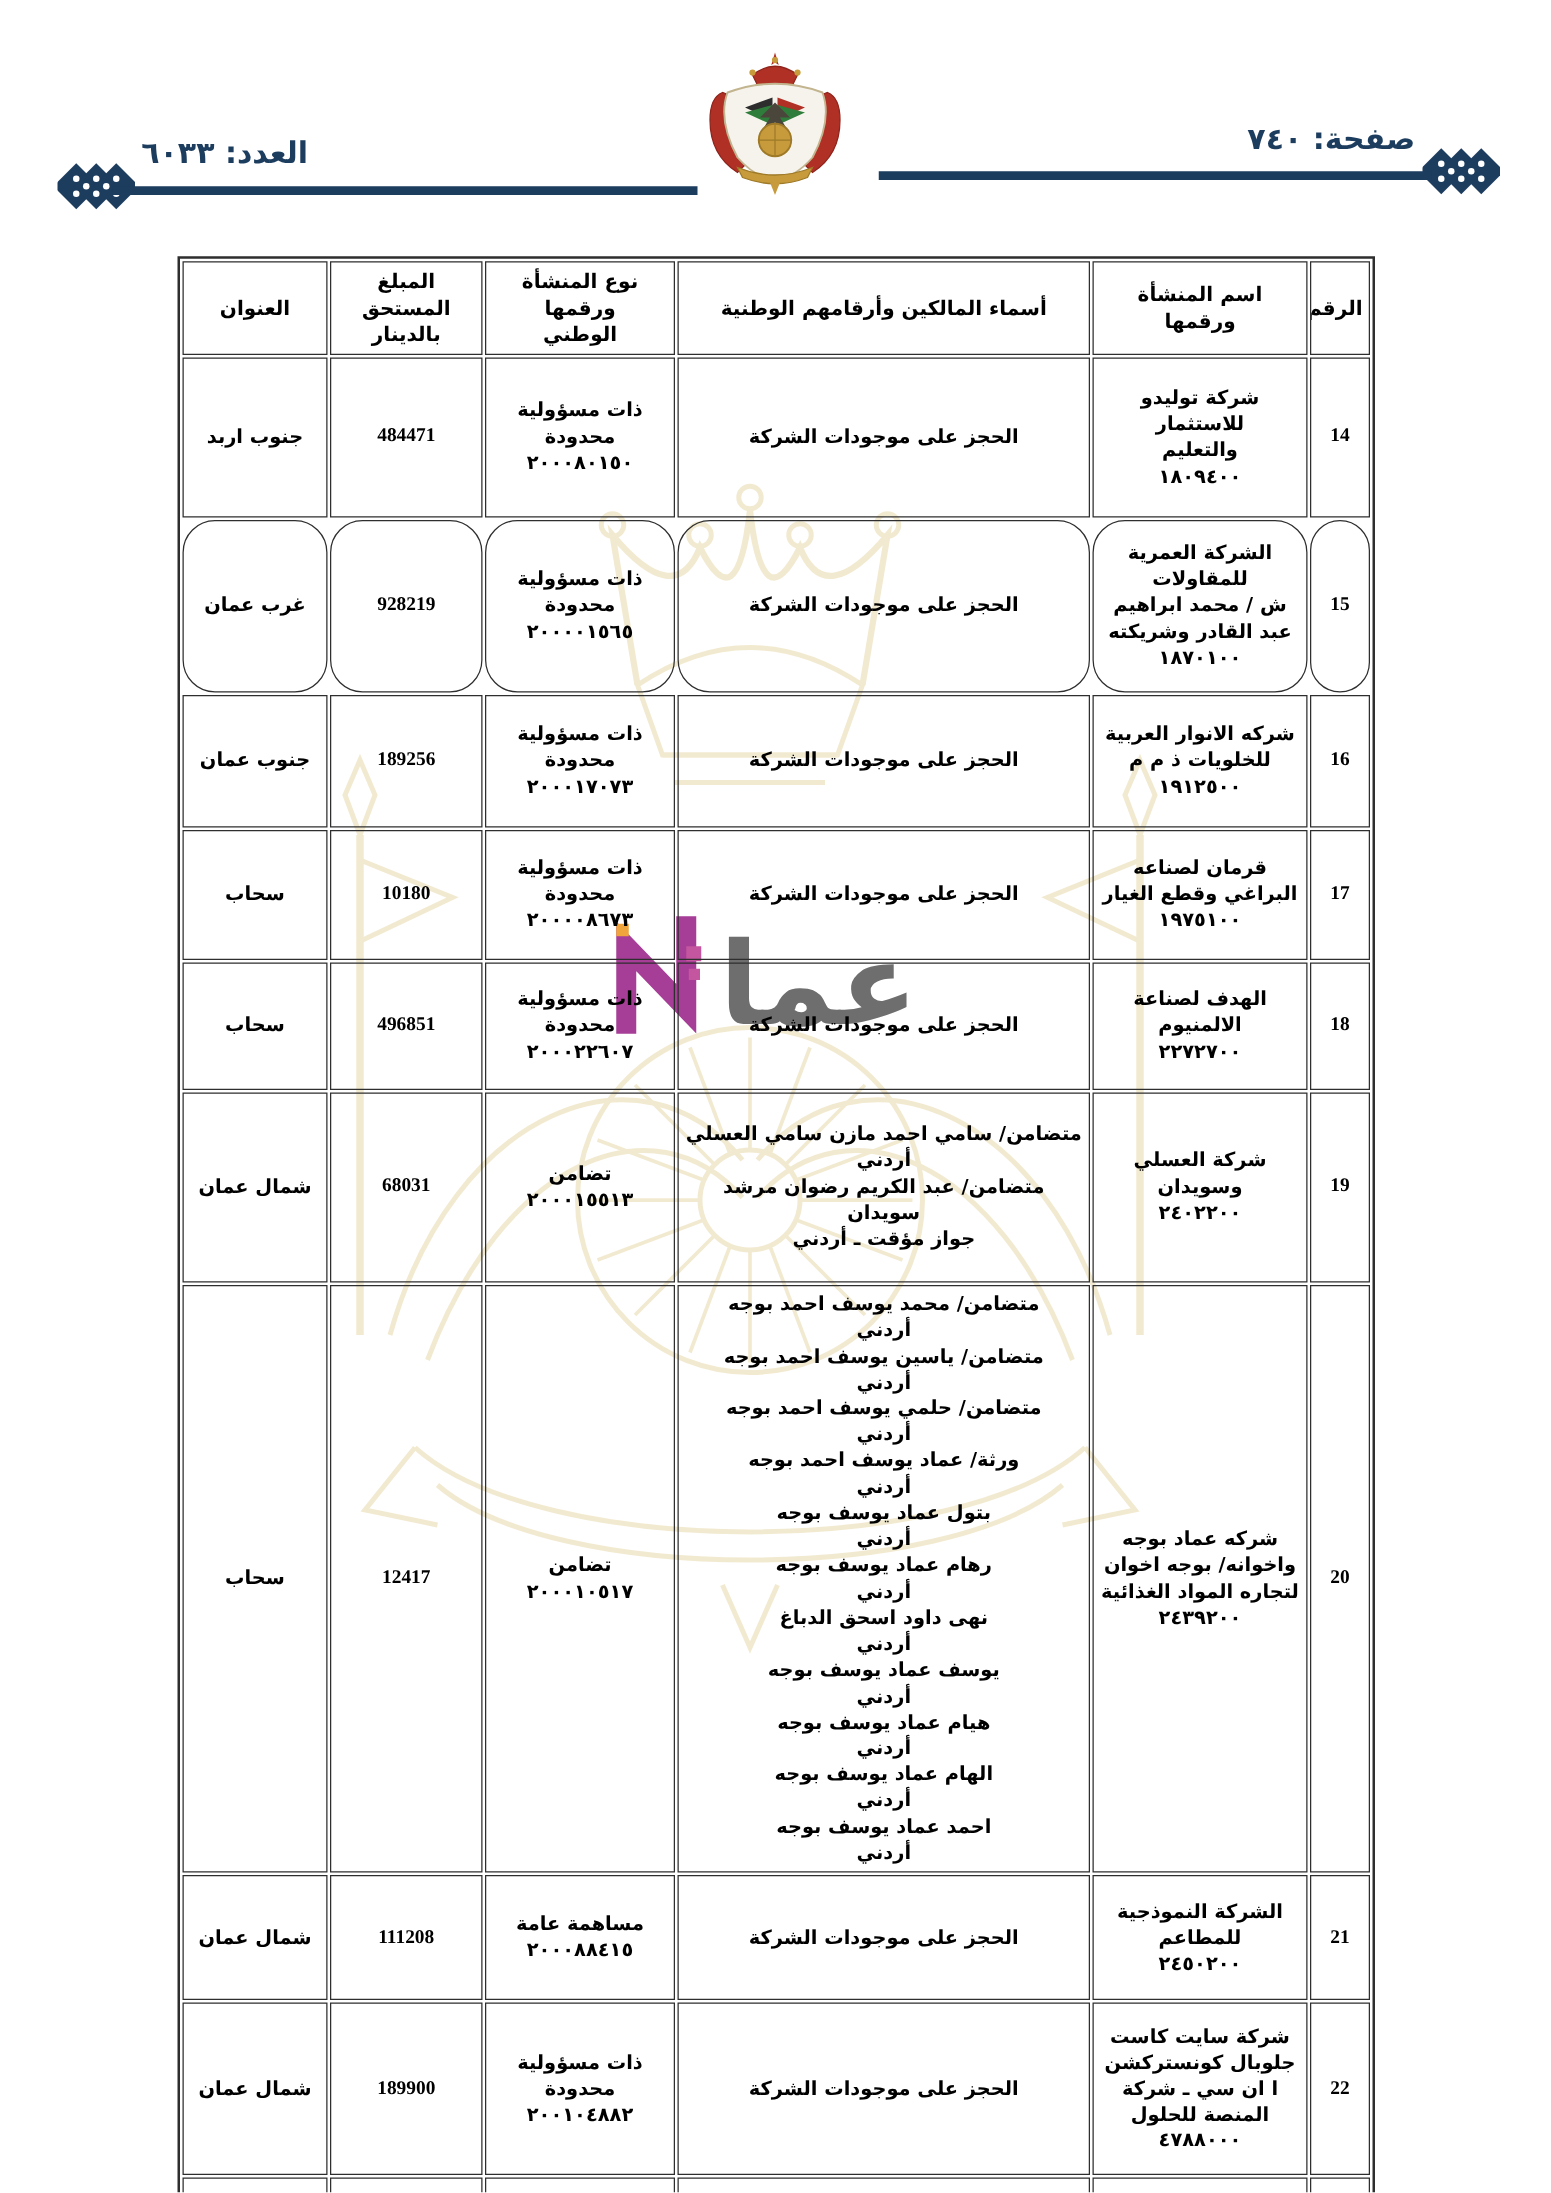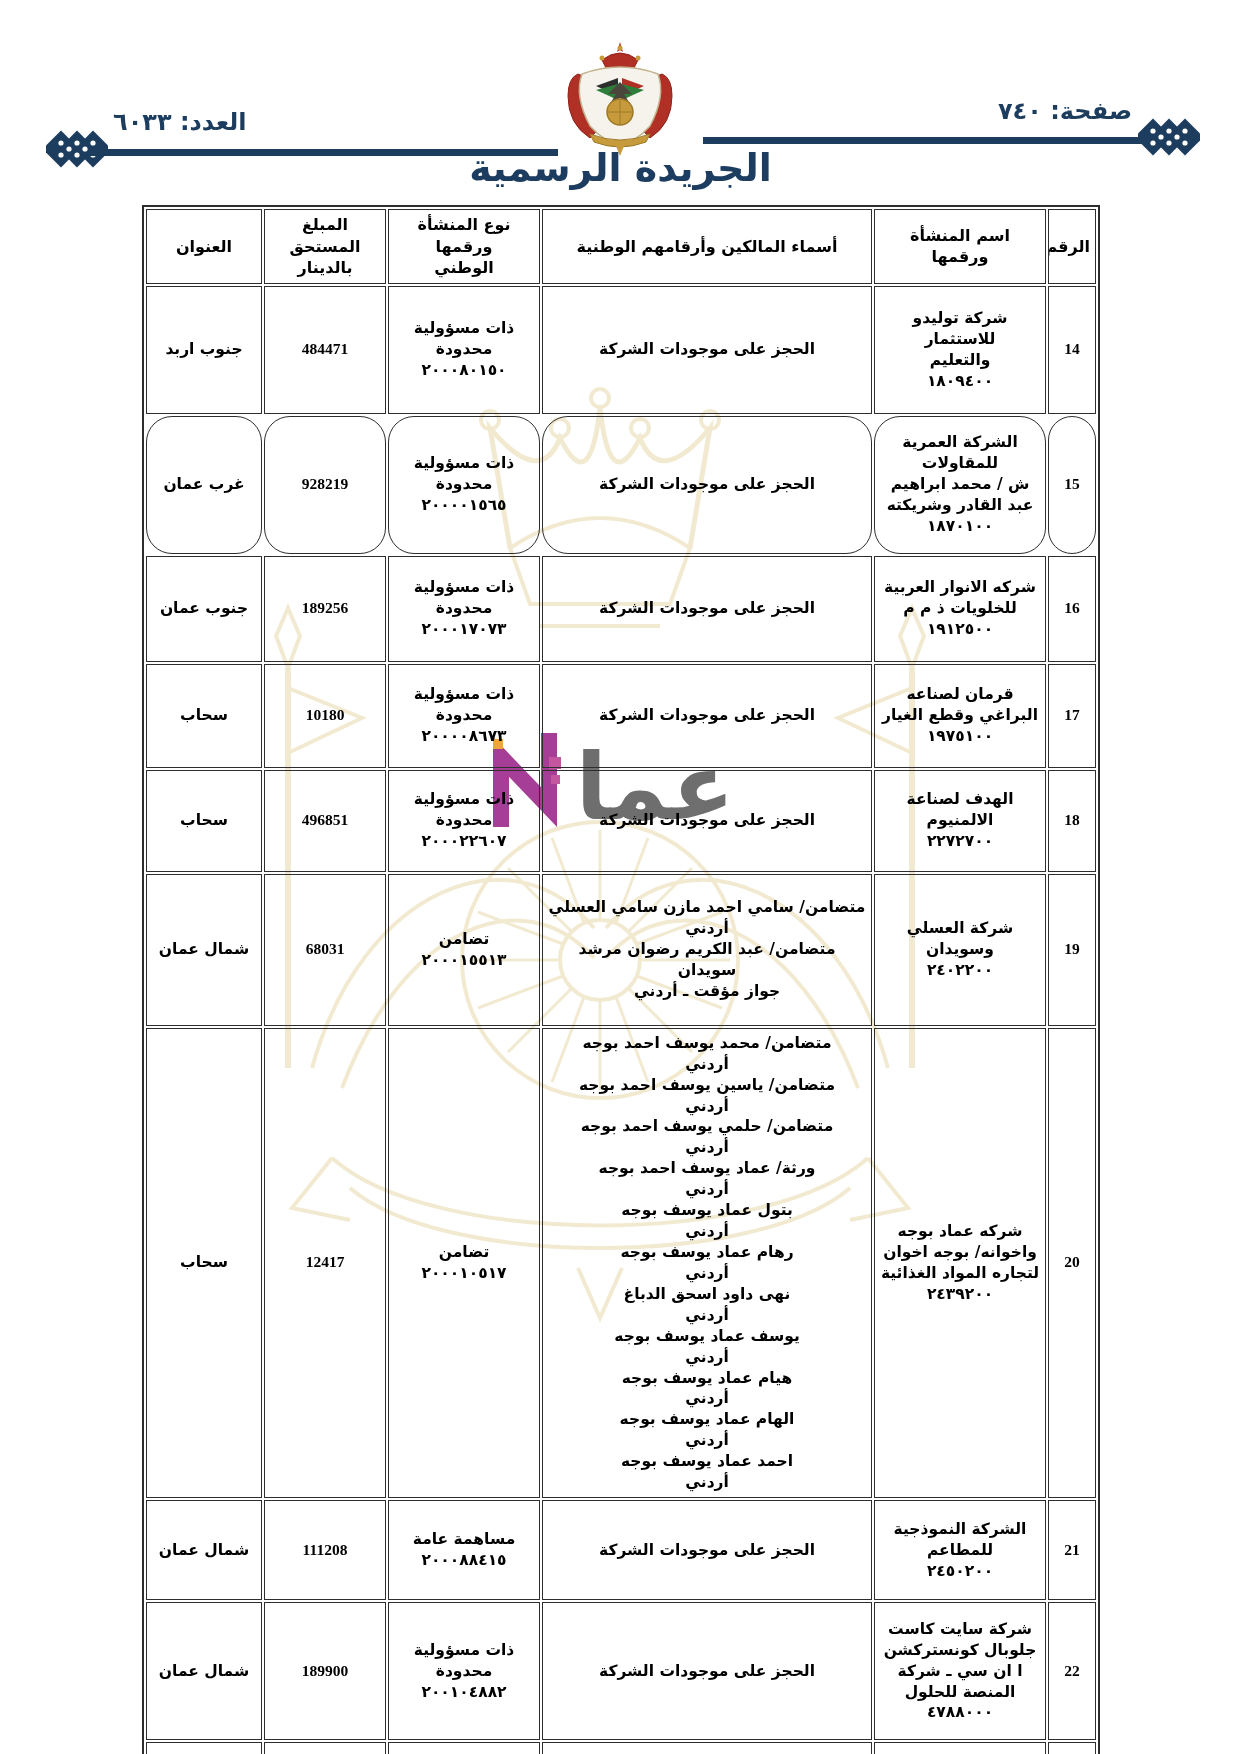--- a/index.html
+++ b/index.html
@@ -135,21 +135,20 @@
 
     <path d="M82 44 L70 56 L78 56 L72 66 L82 60 L92 66 L86 56 L94 56 Z" fill="#4a463c"></path>
 
     <circle cx="82" cy="74" r="13" fill="#c79b3b" stroke="#9e7a28" stroke-width="1.5"></circle>
     <path d="M69 74 H95 M82 61 V87" stroke="#9e7a28" stroke-width="1"></path>
 
     <path d="M52 96 Q82 108 112 96 L108 104 Q82 114 56 104 Z" fill="#c79b3b" stroke="#9e7a28" stroke-width="1"></path>
     <path d="M78 108 L82 118 L86 108 Z" fill="#c79b3b"></path>
   </svg>
 
-  <div class="gazette-title">الجريدة الرسمية</div>
 
   <svg class="wm-emblem" width="756" height="962" viewBox="0 0 756 962">
     <g fill="none" stroke="#e7d9ab" stroke-width="4">
 
       <path d="M288 180 Q378 120 468 180 L448 236 H308 Z"></path>
       <path d="M288 180 L268 60 Q318 120 338 70 Q368 130 378 40 Q388 130 418 70 Q438 120 488 60 L468 180" stroke-width="5"></path>
       <circle cx="268" cy="52" r="9"></circle>
         <circle cx="338" cy="60" r="9"></circle>
         <circle cx="378" cy="30" r="9"></circle>
         <circle cx="418" cy="60" r="9"></circle>

